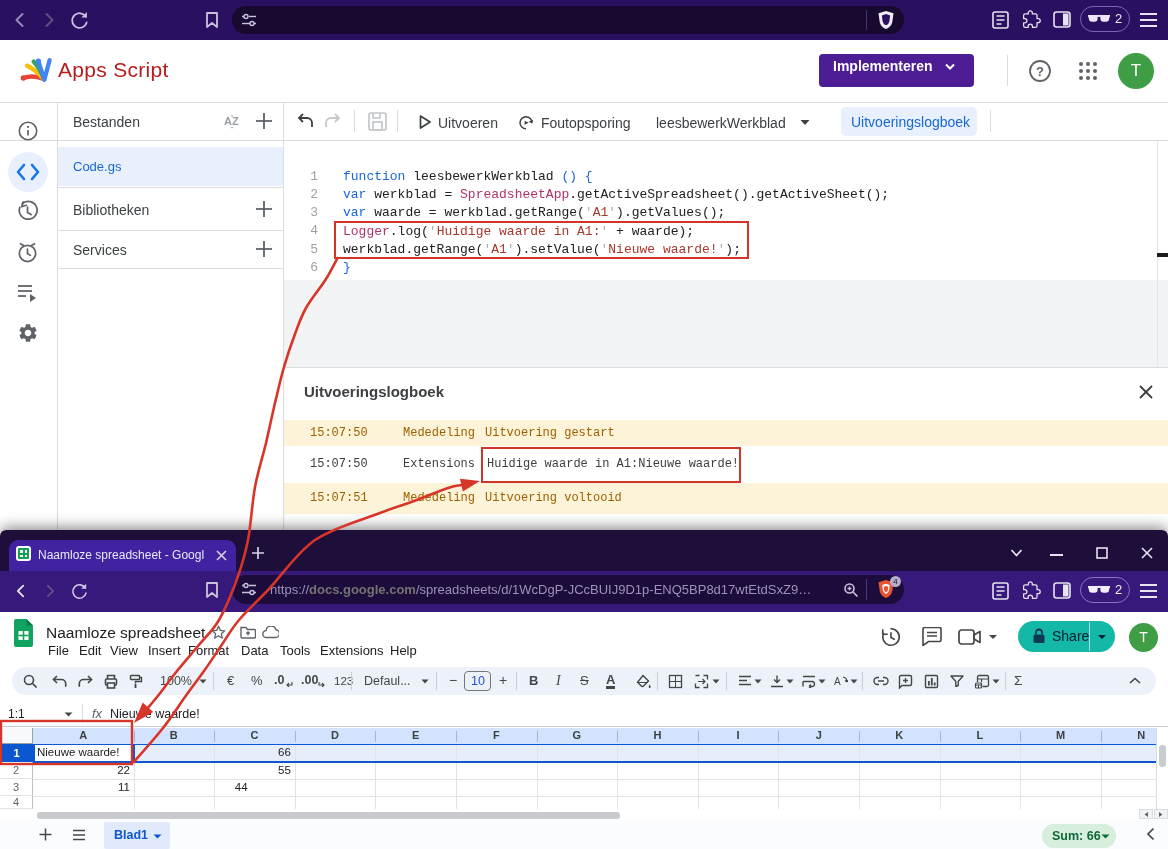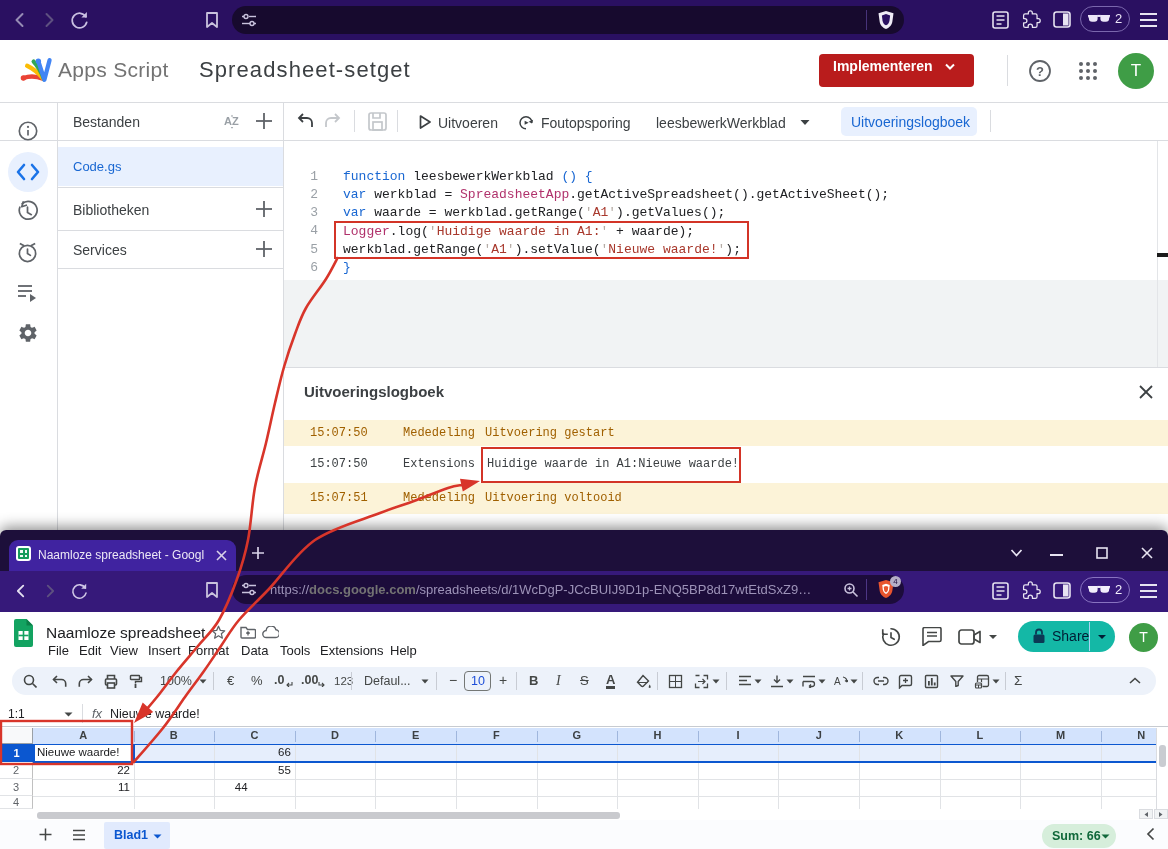--- a/index.html
+++ b/index.html
@@ -76,24 +76,23 @@
     <svg class="abs" style="left:19px;top:16px;" width="34" height="28" viewBox="0 0 36 30">
       <g fill="none" stroke-linecap="round">
         <path d="M4.5 23.5 Q15 20 25.5 24.5" stroke="#ea4335" stroke-width="4.6"></path>
         <circle cx="4.5" cy="23.5" r="2.9" fill="#ea4335" stroke="none"></circle>
         <path d="M8.5 10.5 Q18 15 26 24.5" stroke="#fbbc04" stroke-width="4.6"></path>
         <path d="M15.5 6 Q22 13 26.5 24.5" stroke="#34a853" stroke-width="4.6"></path>
         <path d="M20.5 5.5 L27 25.5 L32.5 4.5" stroke="#4285f4" stroke-width="4.6" stroke-linejoin="round"></path>
         <circle cx="20.5" cy="5.5" r="2.9" fill="#4285f4" stroke="none"></circle>
       </g>
     </svg>
-    <div class="abs" style="left:58px;top:18px;font-size:21px;letter-spacing:0.3px;color:#737373;">Apps Script</div>
-    <div class="abs" style="left:199px;top:17px;font-size:22px;letter-spacing:1.1px;color:#3c4043;">Spreadsheet-setget</div>
-
-    <div class="abs" style="left:819px;top:14px;width:155px;height:33px;background:#b91c1c;border-radius:4px;">
+    <div class="abs" style="left:58px;top:18px;font-size:21px;letter-spacing:0.3px;color:#b91c1c;">Apps Script</div>
+
+    <div class="abs" style="left:819px;top:14px;width:155px;height:33px;background:#4c1d95;border-radius:4px;">
       <div class="abs" style="left:14px;top:4px;font-size:14px;font-weight:bold;color:#fff;">Implementeren</div>
       <svg class="abs" style="left:125px;top:9px;" width="12" height="8" viewBox="0 0 12 8">
           <path d="M2 1.5 L6 5.5 L10 1.5" stroke="#fff" stroke-width="2" fill="none"></path>
         </svg>
     </div>
     <div class="abs" style="left:1007px;top:15px;width:1px;height:31px;background:#dadce0;"></div>
     <svg class="abs" style="left:1028px;top:19px;" width="24" height="24" viewBox="0 0 24 24">
       <circle cx="12" cy="12" r="10" stroke="#5f6368" stroke-width="1.8" fill="none"></circle>
       <text x="12" y="16.5" text-anchor="middle" font-size="13" font-weight="bold" fill="#5f6368" font-family="Liberation Sans">?</text>
     </svg>

